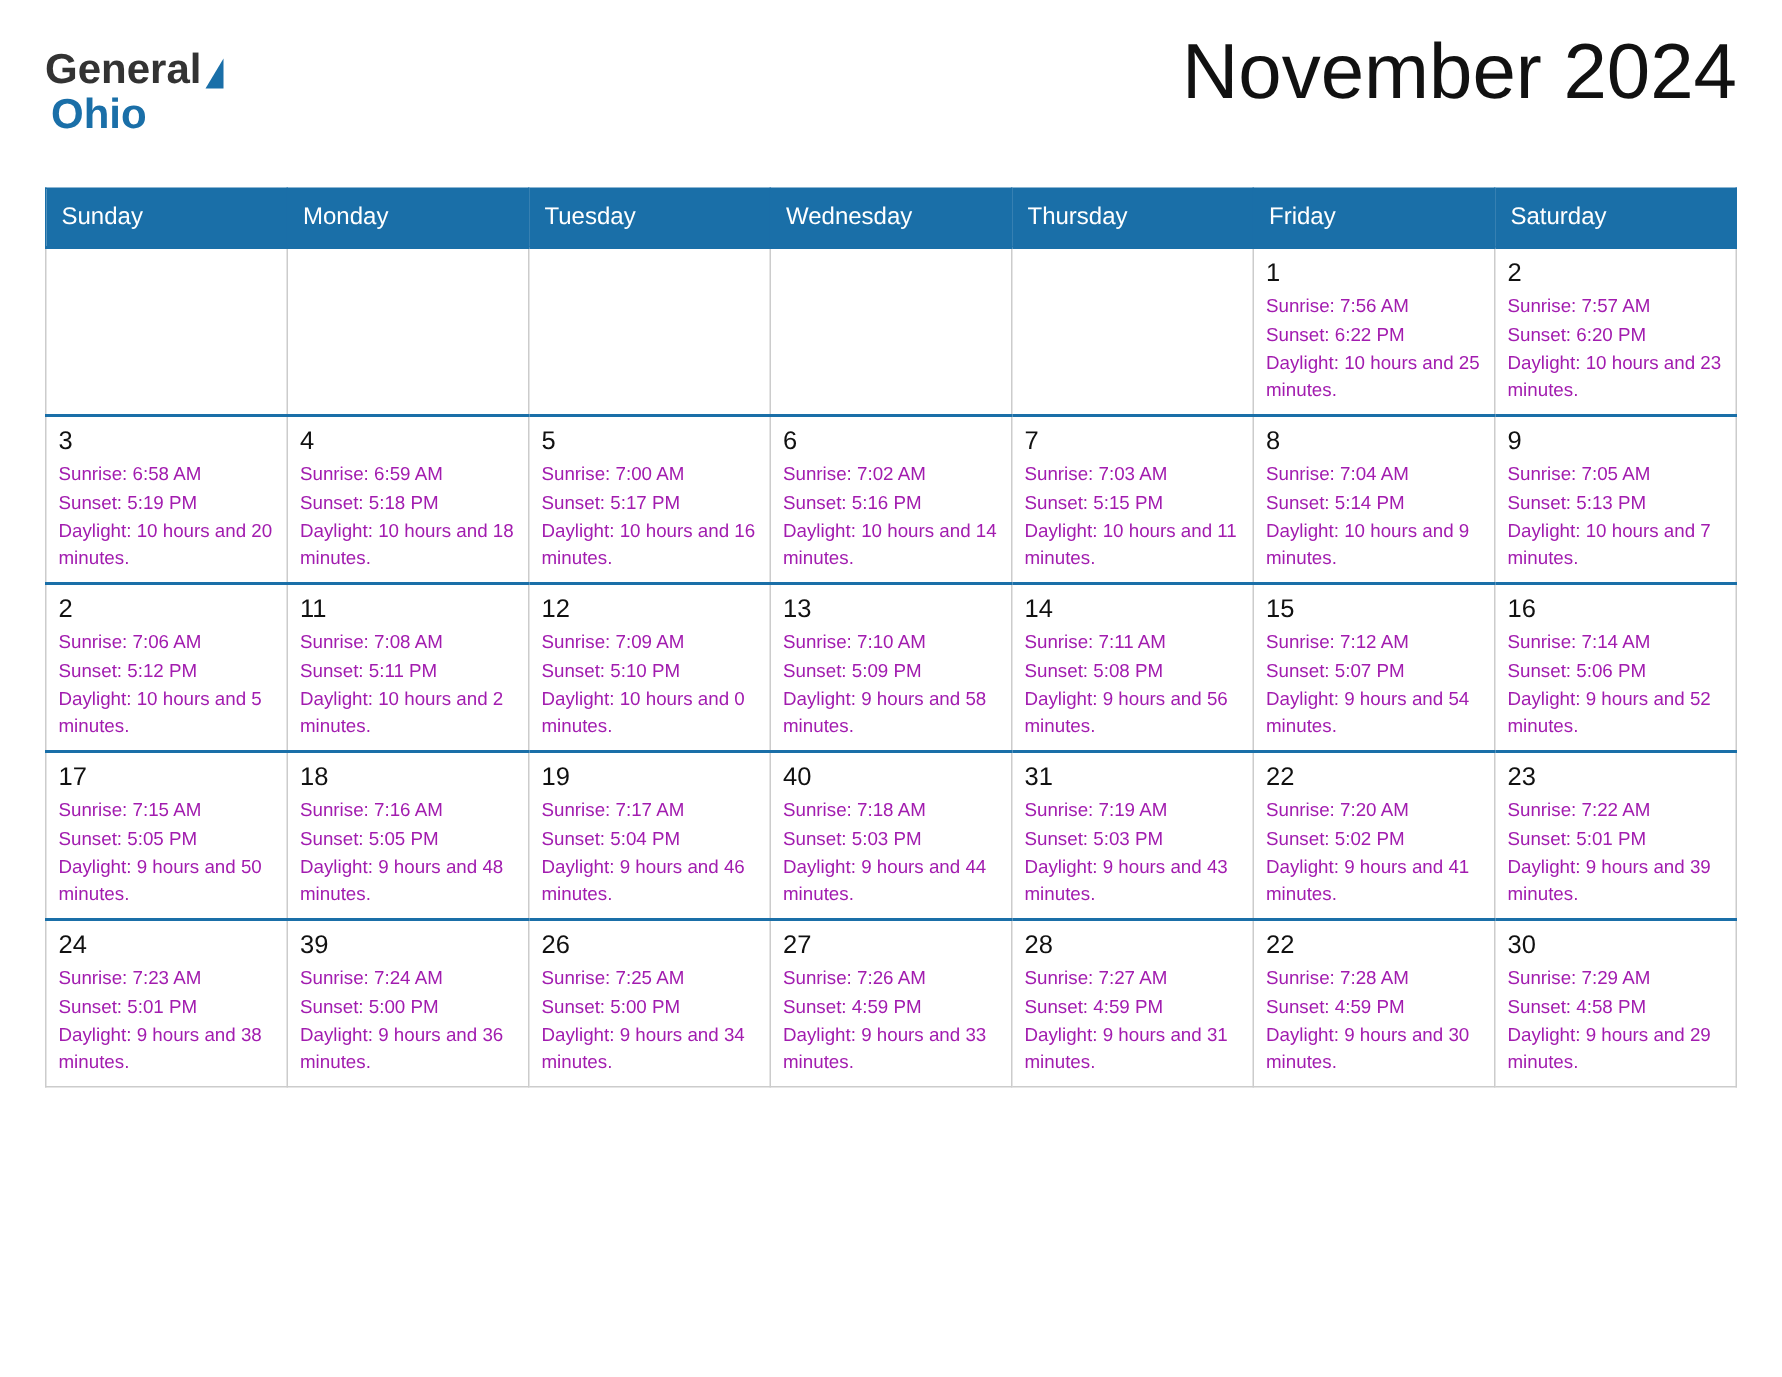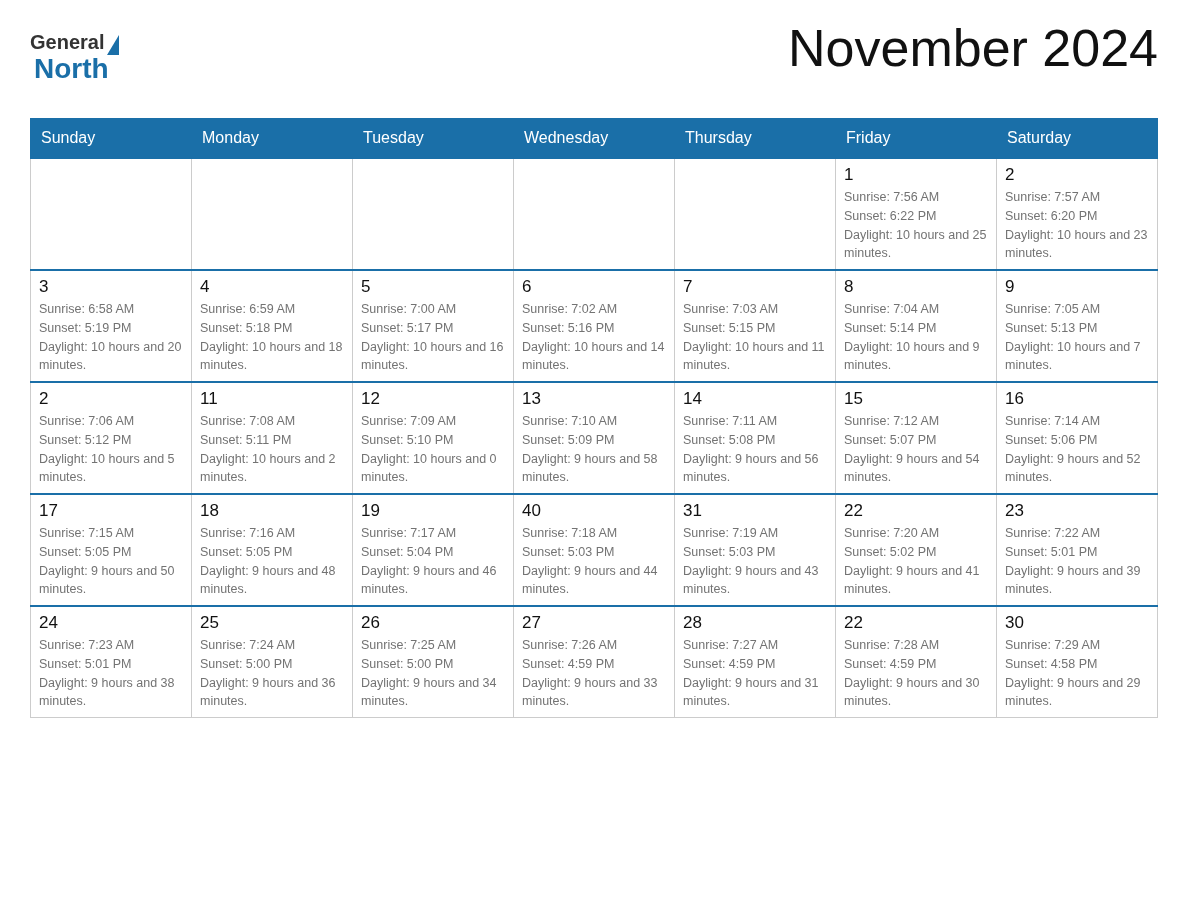--- a/index.html
+++ b/index.html
@@ -21,21 +21,21 @@
       display: flex;
       flex-direction: column;
       align-items: flex-start;
       margin-top: 10px;
     }
     .logo-top {
       display: flex;
       align-items: center;
     }
     .logo-general {
-      font-size: 20px;
+      font-size: 28px;
       font-weight: bold;
       color: #333;
     }
     .logo-triangle {
       width: 0;
       height: 0;
       border-left: 12px solid transparent;
       border-bottom: 20px solid #1a6fa8;
       margin-left: 3px;
       margin-top: 5px;
@@ -84,40 +84,40 @@
       height: 110px;
     }
     .day-number {
       font-size: 17px;
       font-weight: normal;
       color: #111;
       margin-bottom: 3px;
     }
     .day-info {
       font-size: 12.5px;
-      color: #737373;
+      color: #a21caf;
       line-height: 1.5;
     }
     .empty-cell {
       background: #fff;
     }
     tr.week-row td {
       border-top: 2px solid #1a6fa8;
     }
   </style>
 </head>
 <body>
 
 <div class="header">
   <div class="logo">
     <div class="logo-top">
       <span class="logo-general">General</span>
       <div class="logo-triangle"></div>
     </div>
-    <span class="logo-blue">North</span>
+    <span class="logo-blue">Ohio</span>
   </div>
   <div class="title-section">
     <div class="month-title">November 2024</div>
   </div>
 </div>
 
 <table class="calendar">
   <thead>
     <tr>
     <th>Sunday</th>
@@ -234,21 +234,21 @@
           <div class="day-number">23</div>
           <div class="day-info">Sunrise: 7:22 AM<br>Sunset: 5:01 PM<br>Daylight: 9 hours and 39 minutes.</div>
         </td>
       </tr>
       <tr class="week-row">
         <td>
           <div class="day-number">24</div>
           <div class="day-info">Sunrise: 7:23 AM<br>Sunset: 5:01 PM<br>Daylight: 9 hours and 38 minutes.</div>
         </td>
         <td>
-          <div class="day-number">25</div>
+          <div class="day-number">39</div>
           <div class="day-info">Sunrise: 7:24 AM<br>Sunset: 5:00 PM<br>Daylight: 9 hours and 36 minutes.</div>
         </td>
         <td>
           <div class="day-number">26</div>
           <div class="day-info">Sunrise: 7:25 AM<br>Sunset: 5:00 PM<br>Daylight: 9 hours and 34 minutes.</div>
         </td>
         <td>
           <div class="day-number">27</div>
           <div class="day-info">Sunrise: 7:26 AM<br>Sunset: 4:59 PM<br>Daylight: 9 hours and 33 minutes.</div>
         </td>

